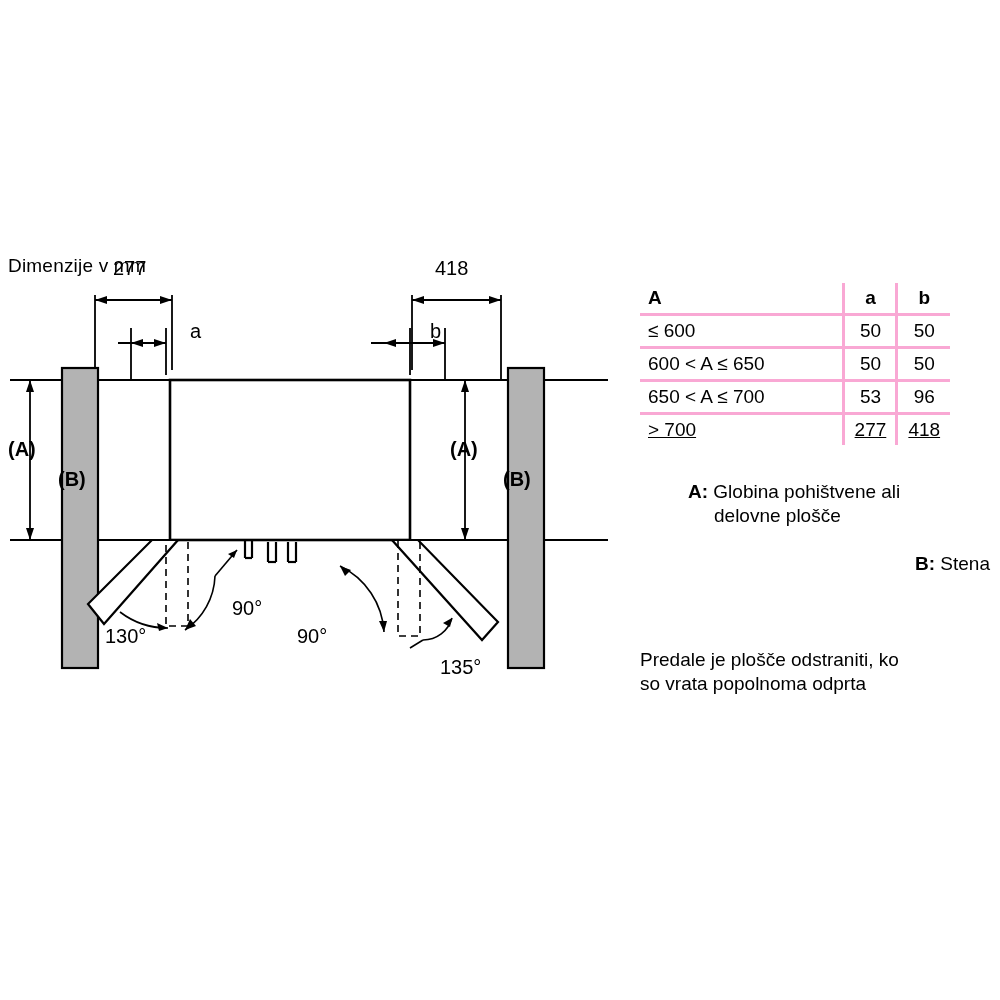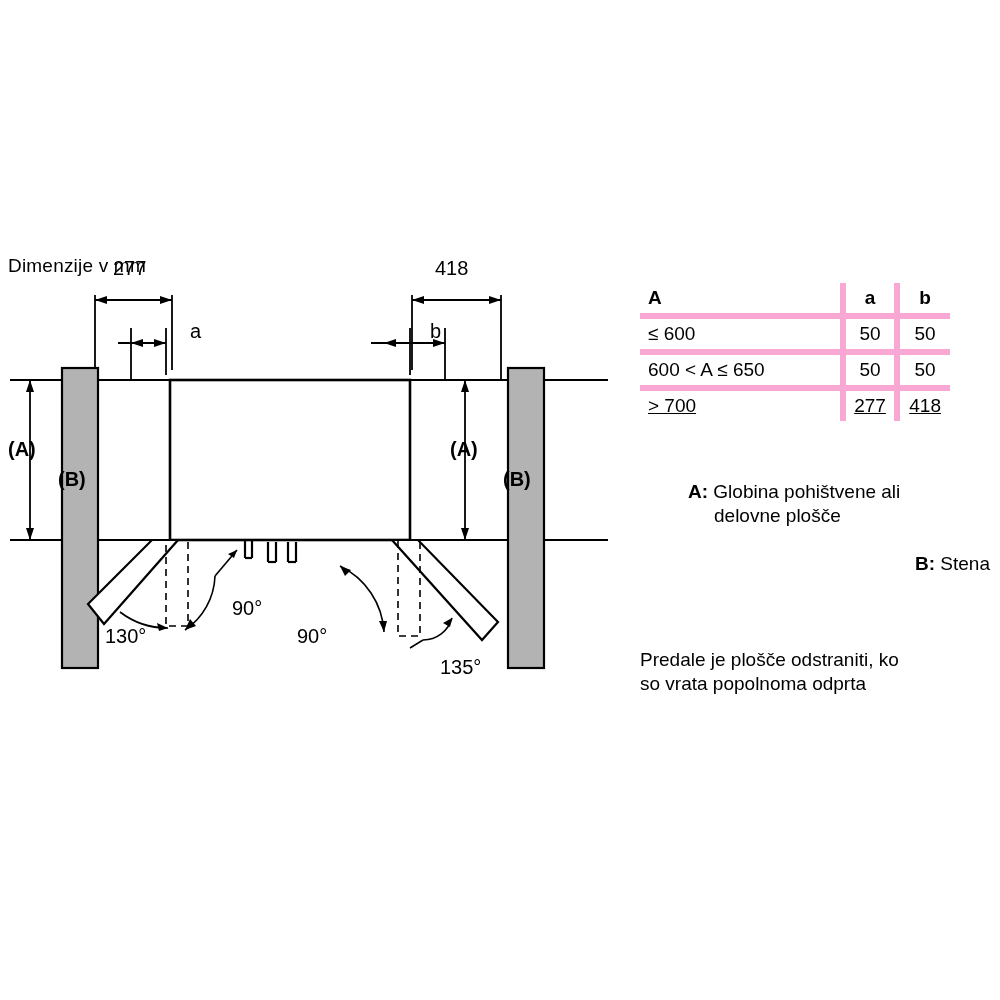--- a/index.html
+++ b/index.html
@@ -39,21 +39,21 @@
   
   #spec-table {
     position: absolute;
     left: 640px;
     top: 283px;
     width: 310px;
     border-collapse: collapse;
     font-size: 19px;
   }
   #spec-table td, #spec-table th {
-    border: 6px solid #f9a8d4;
+    border: 3px solid #f9a8d4;
     padding: 4px 8px;
     font-weight: normal;
     text-align: left;
     height: 26px;
     box-sizing: border-box;
   }
   #spec-table th {
     font-weight: bold;
   }
   #spec-table .num {
@@ -232,20 +232,25 @@
         <td>≤ 600</td>
         <td class="num">50</td>
         <td class="num">50</td>
       </tr>
       <tr>
         <td>600 &lt; A ≤ 650</td>
         <td class="num">50</td>
         <td class="num">50</td>
       </tr>
       <tr>
+        <td>650 &lt; A ≤ 700</td>
+        <td class="num">53</td>
+        <td class="num">96</td>
+      </tr>
+      <tr>
         <td>&gt; 700</td>
         <td class="num">277</td>
         <td class="num">418</td>
       </tr>
     </tbody>
   </table>
 
   <div class="legend" id="legend-a">
     <b>A:</b>
     <span>Globina pohištvene ali</span>

